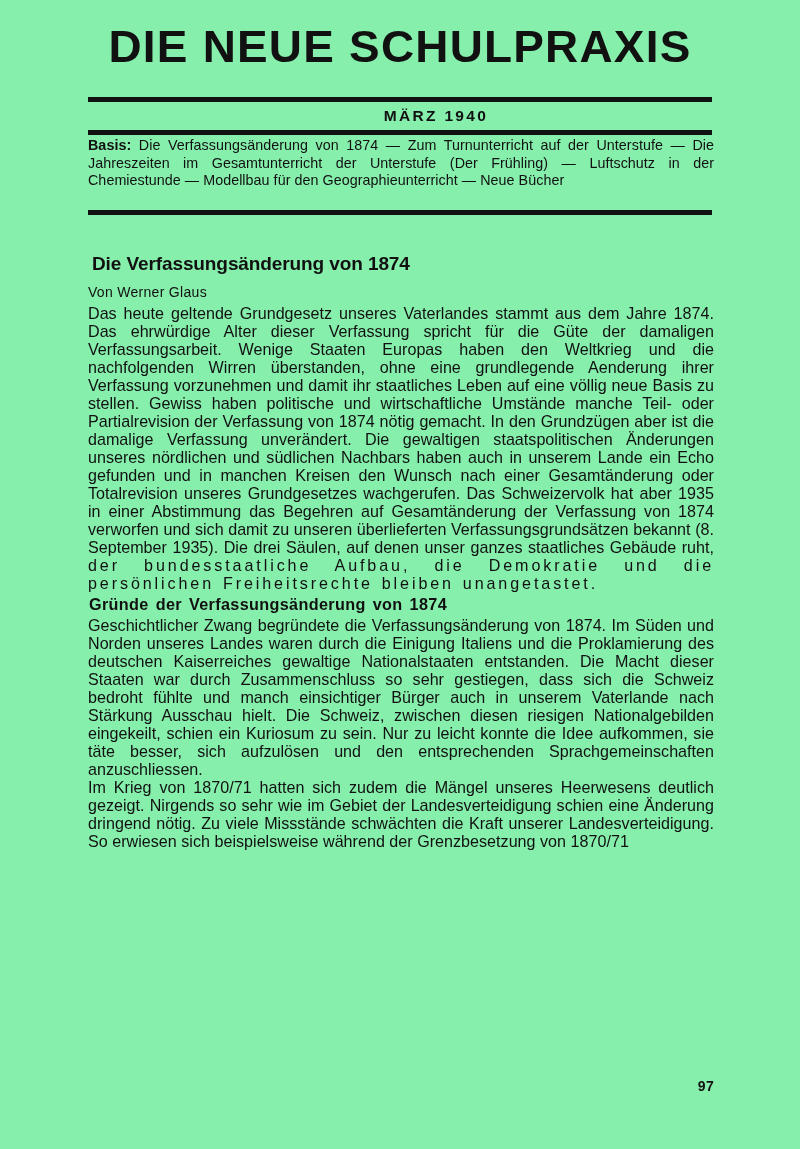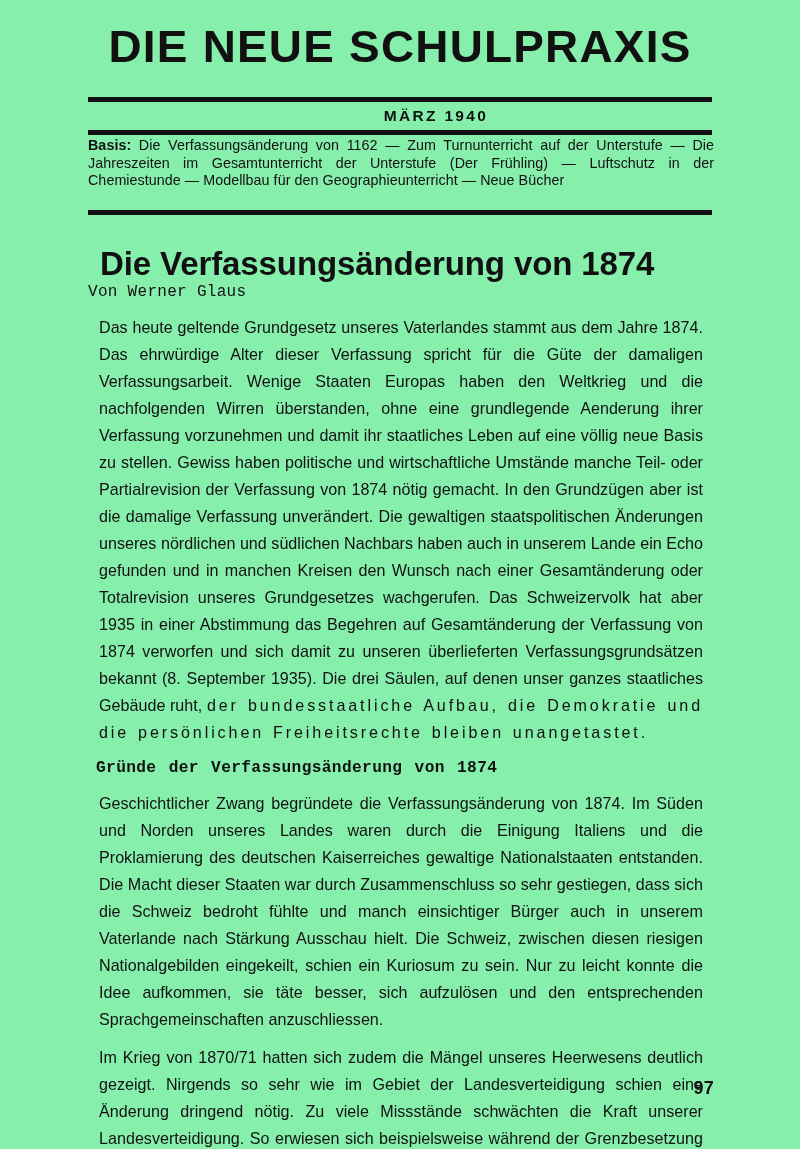--- a/index.html
+++ b/index.html
@@ -89,71 +89,69 @@
   }
 
   
   .article {
     position: absolute;
     left: 88px;
     top: 248px;
     width: 626px;
   }
   .article-title {
-    font-size: 33px;
+    font-size: 19px;
     font-weight: 700;
     letter-spacing: -0.1px;
     line-height: 32px;
-    margin: 0 0 1px 12px;
+    margin: 0 0 1px 4px;
     color: #111111;
   }
   .article-byline {
-    font-size: 16px;
+    font-size: 14px;
     font-weight: 400;
     line-height: 22px;
     margin: 0 0 1px 0;
     letter-spacing: 0.3px;
     color: #111111;
-    font-family: Liberation Mono, monospace;
   }
   .body-text {
     font-size: 16.1px;
-    line-height: 27px;
+    line-height: 18px;
     text-align: justify;
     text-justify: inter-word;
-    margin: 11px;
+    margin: 0;
     color: #111111;
     letter-spacing: 0.02px;
     hyphens: manual;
   }
 
   .spaced-emph {
     letter-spacing: 2.9px;
     word-spacing: 1.5px;
   }
 
   .subhead {
     font-size: 16.2px;
     font-weight: 700;
     line-height: 22.45px;
-    margin: 8px;
+    margin: 1px;
     letter-spacing: 0.35px;
     word-spacing: 2.2px;
     color: #111111;
-    font-family: Liberation Mono, monospace;
   }
 
   
   .page-number {
     position: absolute;
     left: 88px;
     top: 1078px;
     width: 626px;
     text-align: right;
-    font-size: 18px;
+    font-size: 14px;
     font-weight: 700;
     color: #111111;
     letter-spacing: 0.3px;
   }
 </style>
 </head>
 <body>
 
 <div class="page">
 
@@ -163,21 +161,21 @@
 
   <div class="rule rule-thick-1"></div>
 
   <div class="issueline">
     <span class="issue-date">MÄRZ 1940</span>
   </div>
 
   <div class="rule rule-thick-2"></div>
 
   <div class="toc">
-    <span class="toc-label">Basis:</span><span> Die Verfassungsänderung von 1162 — Zum Turnunterricht auf der Unterstufe — Die Jahreszeiten im Gesamtunterricht der Unterstufe (Der Frühling) — Luftschutz in der Chemiestunde — Modellbau für den Geographieunterricht — Neue Bücher</span>
+    <span class="toc-label">Basis:</span><span> Die Verfassungsänderung von 1874 — Zum Turnunterricht auf der Unterstufe — Die Jahreszeiten im Gesamtunterricht der Unterstufe (Der Frühling) — Luftschutz in der Chemiestunde — Modellbau für den Geographieunterricht — Neue Bücher</span>
   </div>
 
   <div class="rule rule-thick-3"></div>
 
   <div class="article">
 
     <h1 class="article-title">Die Verfassungsänderung von 1874</h1>
 
     <div class="article-byline">Von Werner Glaus</div>
 

